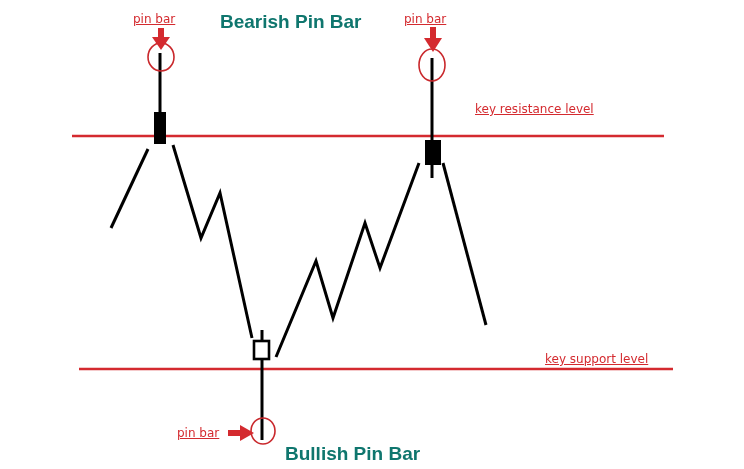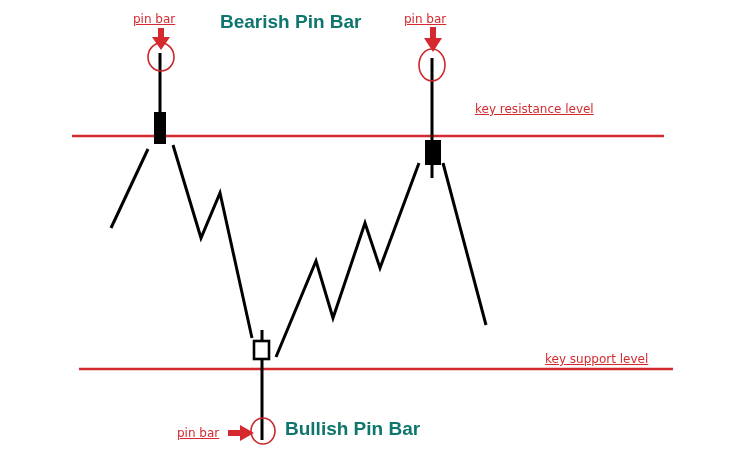--- a/index.html
+++ b/index.html
@@ -57,14 +57,14 @@
       </g>
     </g>
   </svg>
 
   <div class="lbl small" style="left:133px;top:13px;">pin bar</div>
   <div class="lbl big" style="left:220px;top:12px;">Bearish Pin Bar</div>
   <div class="lbl small" style="left:404px;top:13px;">pin bar</div>
   <div class="lbl small" style="left:475px;top:103px;">key resistance level</div>
   <div class="lbl small" style="left:507px;top:353px;margin-left:38px;">key support level</div>
   <div class="lbl small" style="left:177px;top:427px;">pin bar</div>
-  <div class="lbl big" style="left:285px;top:419px;">Bullish Pin Bar</div>
+  <div class="lbl big" style="left:285px;top:444px;">Bullish Pin Bar</div>
 </div>
 
 </body></html>

